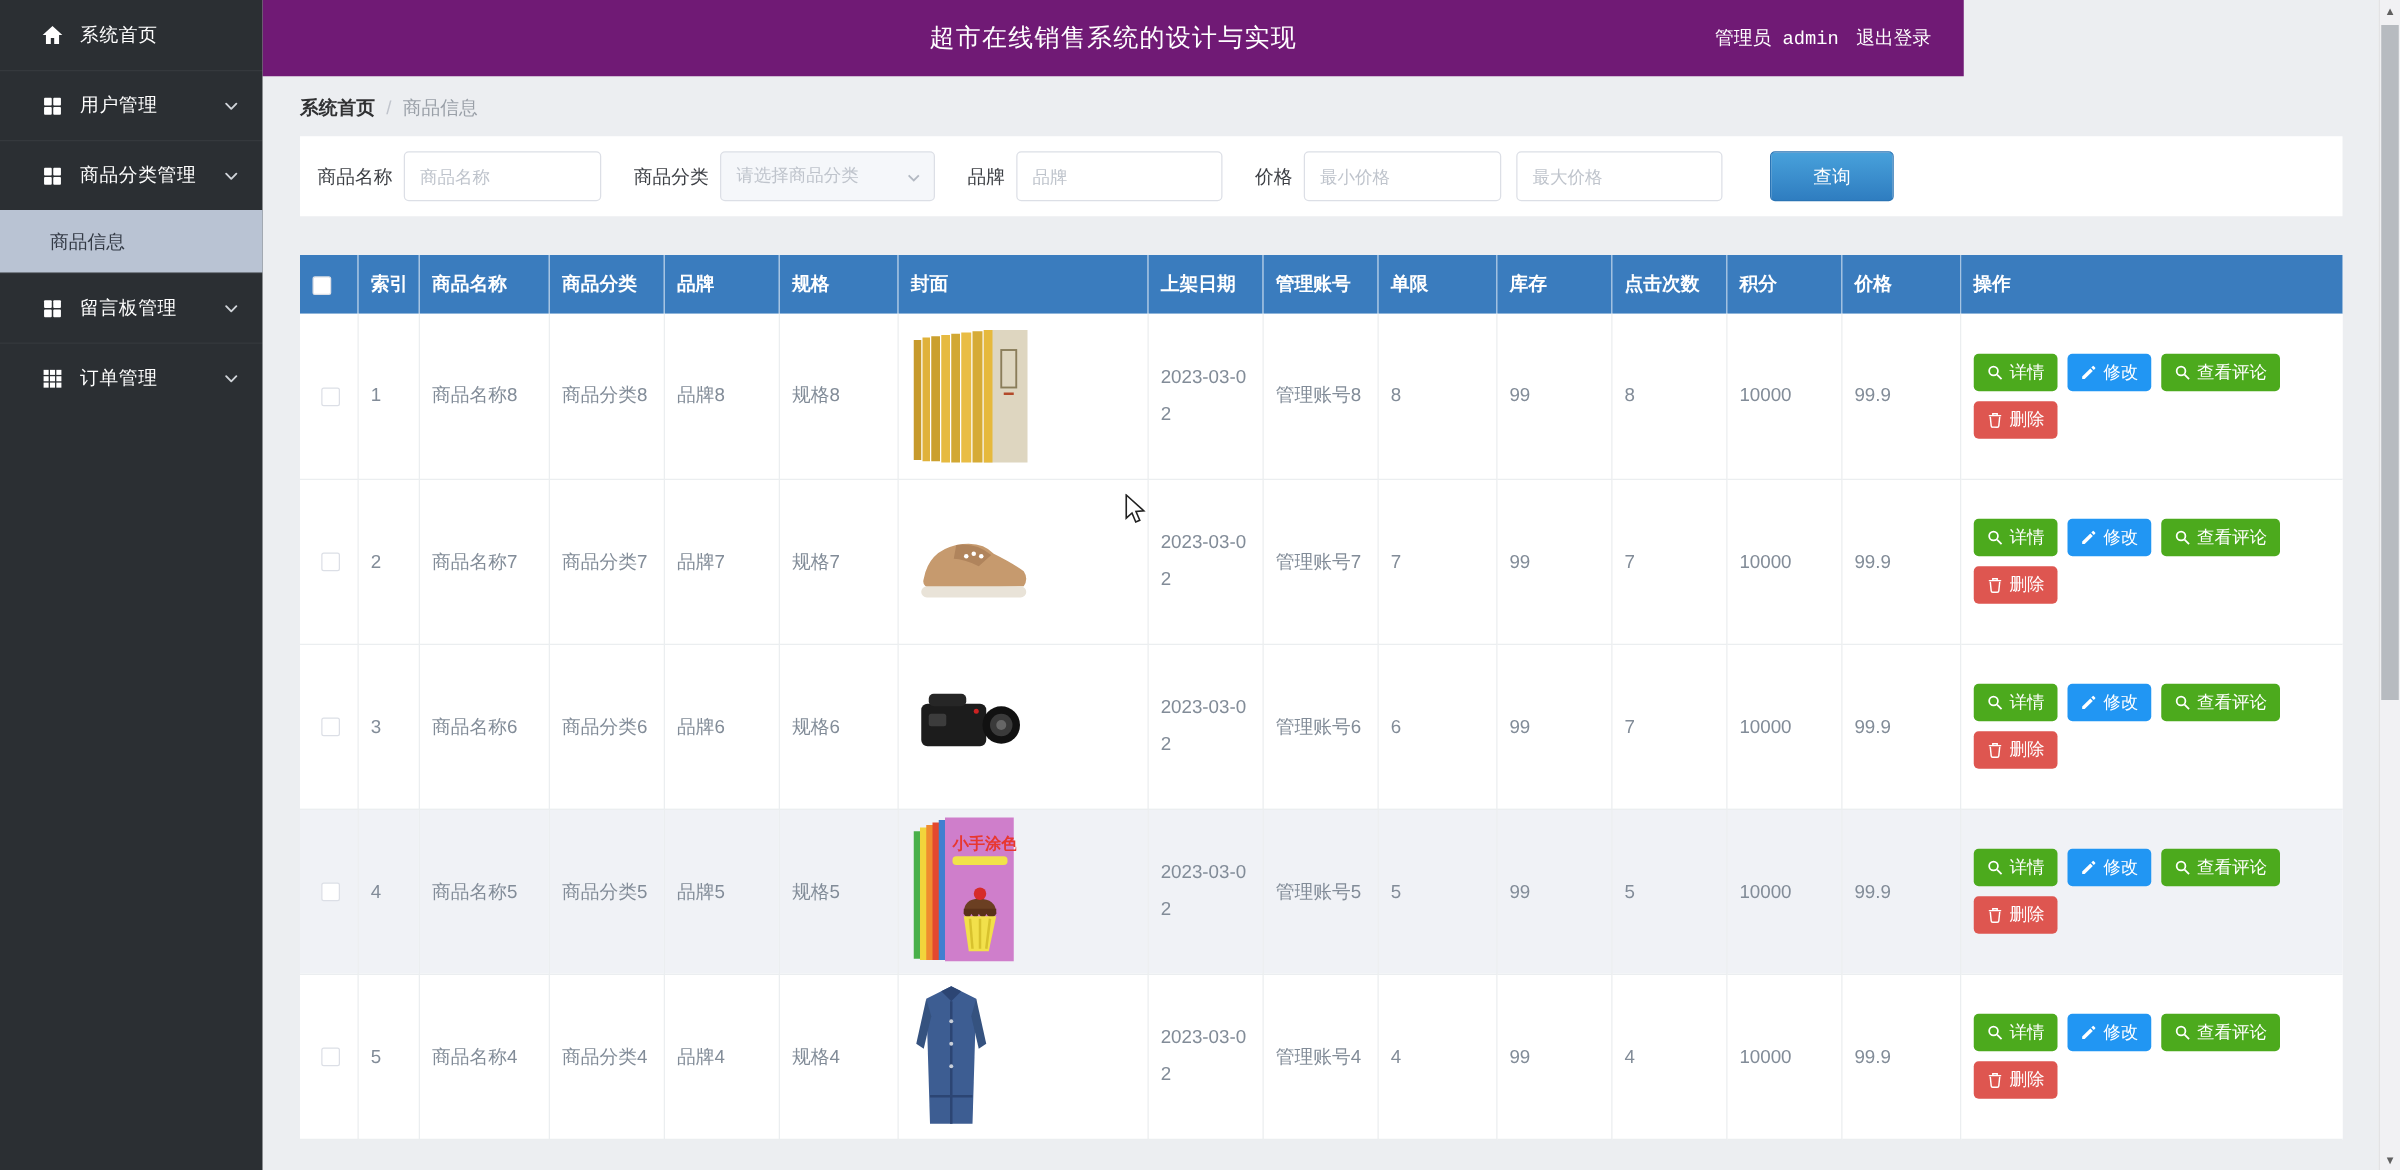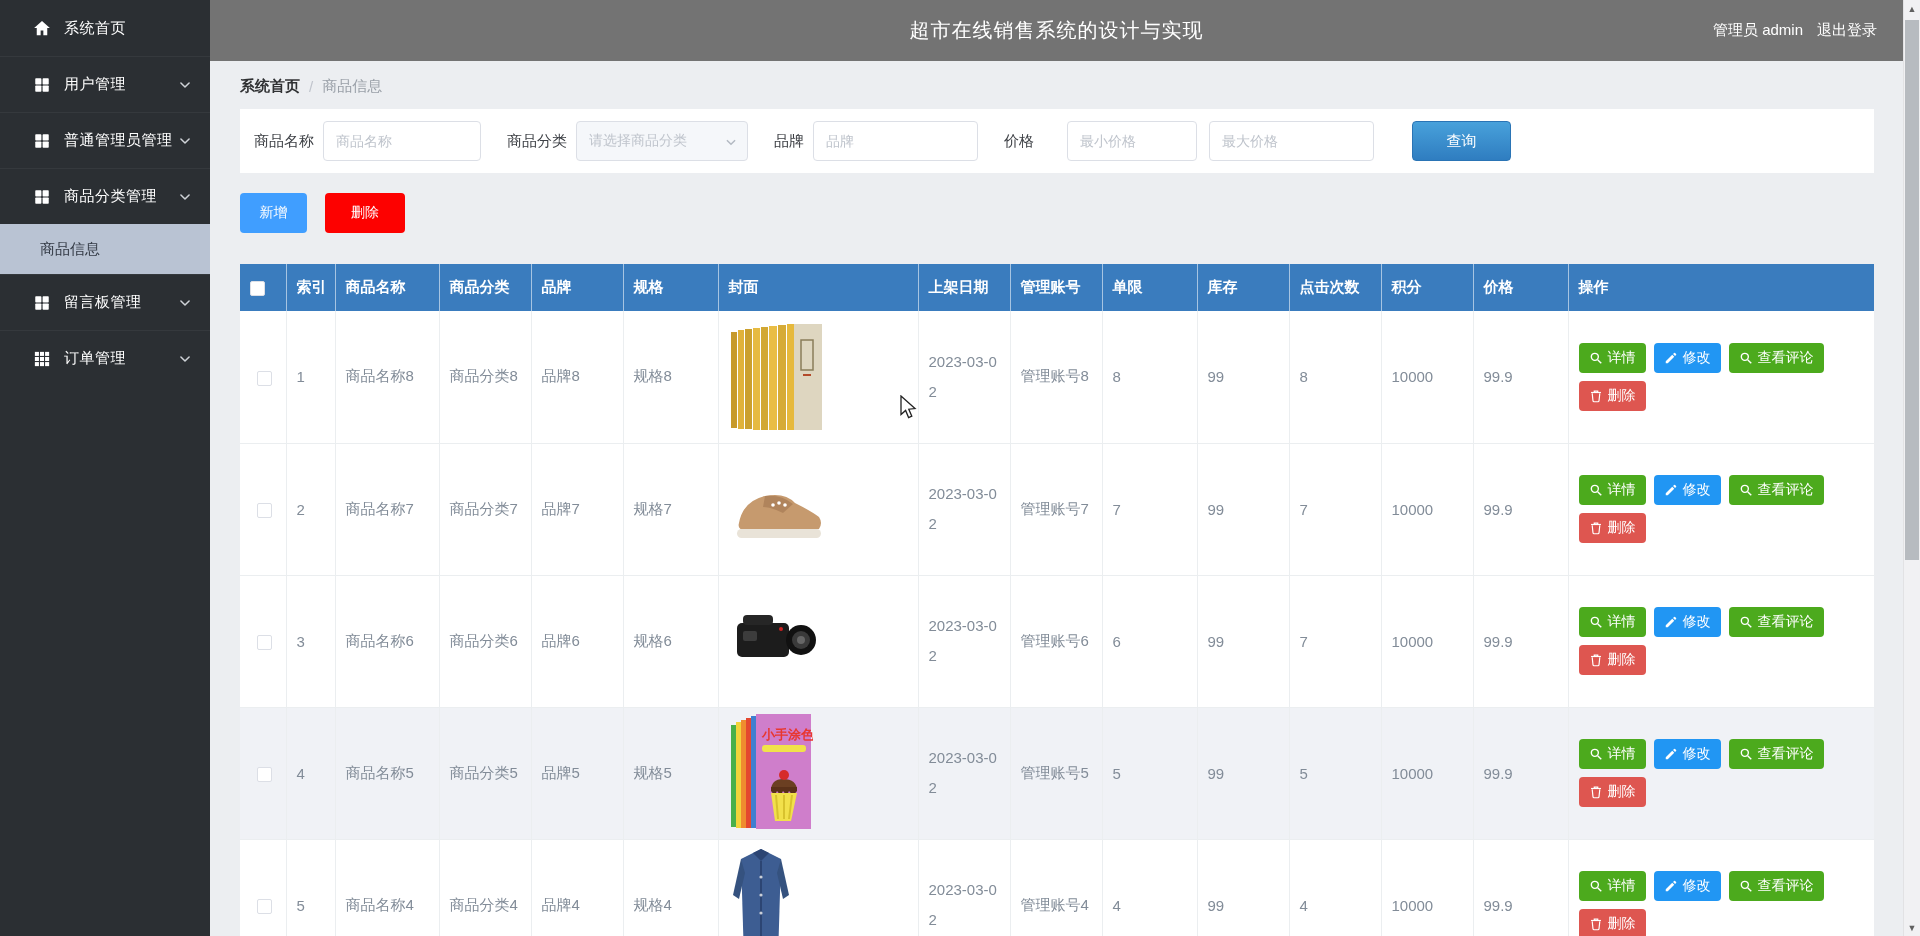--- a/index.html
+++ b/index.html
@@ -11,21 +11,21 @@
   .sb-item:first-child { border-top:none; }
   .sb-icon { width:18px; height:18px; margin-right:13px; display:inline-flex; align-items:center; justify-content:center; color:#fff; flex:none; }
   .sb-icon svg { width:18px; height:18px; }
   .sb-label { flex:1; white-space:nowrap; letter-spacing:0.5px; }
   .sb-chevron { width:14px; height:14px; color:#cfd3d8; display:inline-flex; }
   .sb-chevron svg { width:14px; height:14px; }
   .sb-sub { height:50px; display:flex; align-items:center; padding-left:40px; font-size:15px; color:#e3e6ea; cursor:pointer; }
   .sb-sub.active { background:#b9c3d3; color:#333a45; }
 
   
-  .topbar { position:absolute; left:210px; top:0; width:1693px; height:61px; background:#737373; color:#fff; display:flex; align-items:center; z-index:4; }
+  .topbar { position:absolute; left:210px; top:0; width:1361px; height:61px; background:#701a75; color:#fff; display:flex; align-items:center; z-index:4;font-family:Liberation Mono, monospace; }
   .topbar-title { position:absolute; left:0; right:0; text-align:center; font-size:20px; font-weight:500; letter-spacing:1px; }
   .topbar-right { position:absolute; right:26px; top:0; height:61px; display:flex; align-items:center; gap:14px; font-size:15px; }
   .topbar-user { cursor:default; }
   .topbar-logout { cursor:pointer; }
 
   
   .main { position:absolute; left:210px; top:61px; width:1693px; height:875px; background:#eceef1; overflow:hidden; }
   .content { margin:0 29px 0 30px; width:1634px; }
 
   .breadcrumb { margin-top:15px; height:20px; display:flex; align-items:center; font-size:15px; }
@@ -37,21 +37,21 @@
   .filter-card { margin-top:13px; height:64px; background:#ffffff; display:flex; align-items:center; padding:0 14px; }
   .f-label { font-size:15px; color:#3c3f44; margin-right:9px; white-space:nowrap; }
   .f-input { height:40px; border:1px solid #dcdfe6; border-radius:4px; padding:0 12px; font-size:14px; color:#606266; outline:none; background:#fff; font-family:inherit; }
   .f-input::placeholder { color:#bfc4cc; }
   .w-name { width:158px; margin-right:26px; }
   .f-select { position:relative; width:172px; height:40px; border:1px solid #dcdfe6; border-radius:4px; background:#f5f7fa; display:flex; align-items:center; padding:0 30px 0 12px; margin-right:26px; cursor:pointer; }
   .f-select-text { font-size:14px; color:#bfc4cc; white-space:nowrap; overflow:hidden; }
   .f-select-caret { position:absolute; right:9px; top:13px; color:#b3b9c2; }
   .f-select-caret svg { width:14px; height:14px; }
   .w-brand { width:165px; margin-right:26px; }
-  .w-min { width:130px; margin-right:12px;margin-left:24px; }
+  .w-min { width:158px; margin-right:12px; }
   .w-max { width:165px; margin-right:38px; }
   .btn-query { width:99px; height:40px; border:1px solid #2a74b5; border-radius:4px; background:linear-gradient(#48a1db,#2f7dc0); color:#fff; font-size:15px; cursor:pointer; font-family:inherit; }
 
   
   .toolbar { margin-top:20px; display:flex; gap:18px; }
   .btn-add { width:67px; height:40px; background:#409eff; border:none; border-radius:4px; color:#fff; font-size:14px; cursor:pointer; font-family:inherit; }
   .btn-del { width:80px; height:40px; background:#fd0100; border:none; border-radius:4px; color:#fff; font-size:14px; cursor:pointer; font-family:inherit; }
 
   
   .grid-wrap { margin-top:31px; background:#fff; }
@@ -101,36 +101,20 @@
     <div class="sb-item">
       <span class="sb-icon">
         <svg viewBox="0 0 24 24" fill="currentColor">
           <rect x="3" y="3" width="8.2" height="8.2" rx="1"></rect>
           <rect x="12.8" y="3" width="8.2" height="8.2" rx="1"></rect>
           <rect x="3" y="12.8" width="8.2" height="8.2" rx="1"></rect>
           <rect x="12.8" y="12.8" width="8.2" height="8.2" rx="1"></rect>
         </svg>
       </span>
       <span class="sb-label">用户管理</span>
-      <span class="sb-chevron">
-        <svg viewBox="0 0 24 24" fill="none" stroke="currentColor" stroke-width="2.6" stroke-linecap="round" stroke-linejoin="round">
-          <polyline points="5 8.5 12 15.5 19 8.5"></polyline>
-        </svg>
-      </span>
-    </div>
-    <div class="sb-item">
-      <span class="sb-icon">
-        <svg viewBox="0 0 24 24" fill="currentColor">
-          <rect x="3" y="3" width="8.2" height="8.2" rx="1"></rect>
-          <rect x="12.8" y="3" width="8.2" height="8.2" rx="1"></rect>
-          <rect x="3" y="12.8" width="8.2" height="8.2" rx="1"></rect>
-          <rect x="12.8" y="12.8" width="8.2" height="8.2" rx="1"></rect>
-        </svg>
-      </span>
-      <span class="sb-label">普通管理员管理</span>
       <span class="sb-chevron">
         <svg viewBox="0 0 24 24" fill="none" stroke="currentColor" stroke-width="2.6" stroke-linecap="round" stroke-linejoin="round">
           <polyline points="5 8.5 12 15.5 19 8.5"></polyline>
         </svg>
       </span>
     </div>
     <div class="sb-item">
       <span class="sb-icon">
         <svg viewBox="0 0 24 24" fill="currentColor">
           <rect x="3" y="3" width="8.2" height="8.2" rx="1"></rect>
@@ -215,24 +199,20 @@
         </span>
       </div>
       <span class="f-label">品牌</span>
       <input class="f-input w-brand" placeholder="品牌" style="">
       <span class="f-label">价格</span>
       <input class="f-input w-min" placeholder="最小价格" style="">
       <input class="f-input w-max" placeholder="最大价格" style="">
       <button class="btn-query">查询</button>
     </div>
 
-    <div class="toolbar">
-      <button class="btn-add">新增</button>
-      <button class="btn-del">删除</button>
-    </div>
 
     <div class="grid-wrap">
       <table class="grid">
         <colgroup>
           <col class="col-cb">
             <col class="col-idx">
             <col class="col-name">
             <col class="col-cat">
           <col class="col-brand">
             <col class="col-spec">

